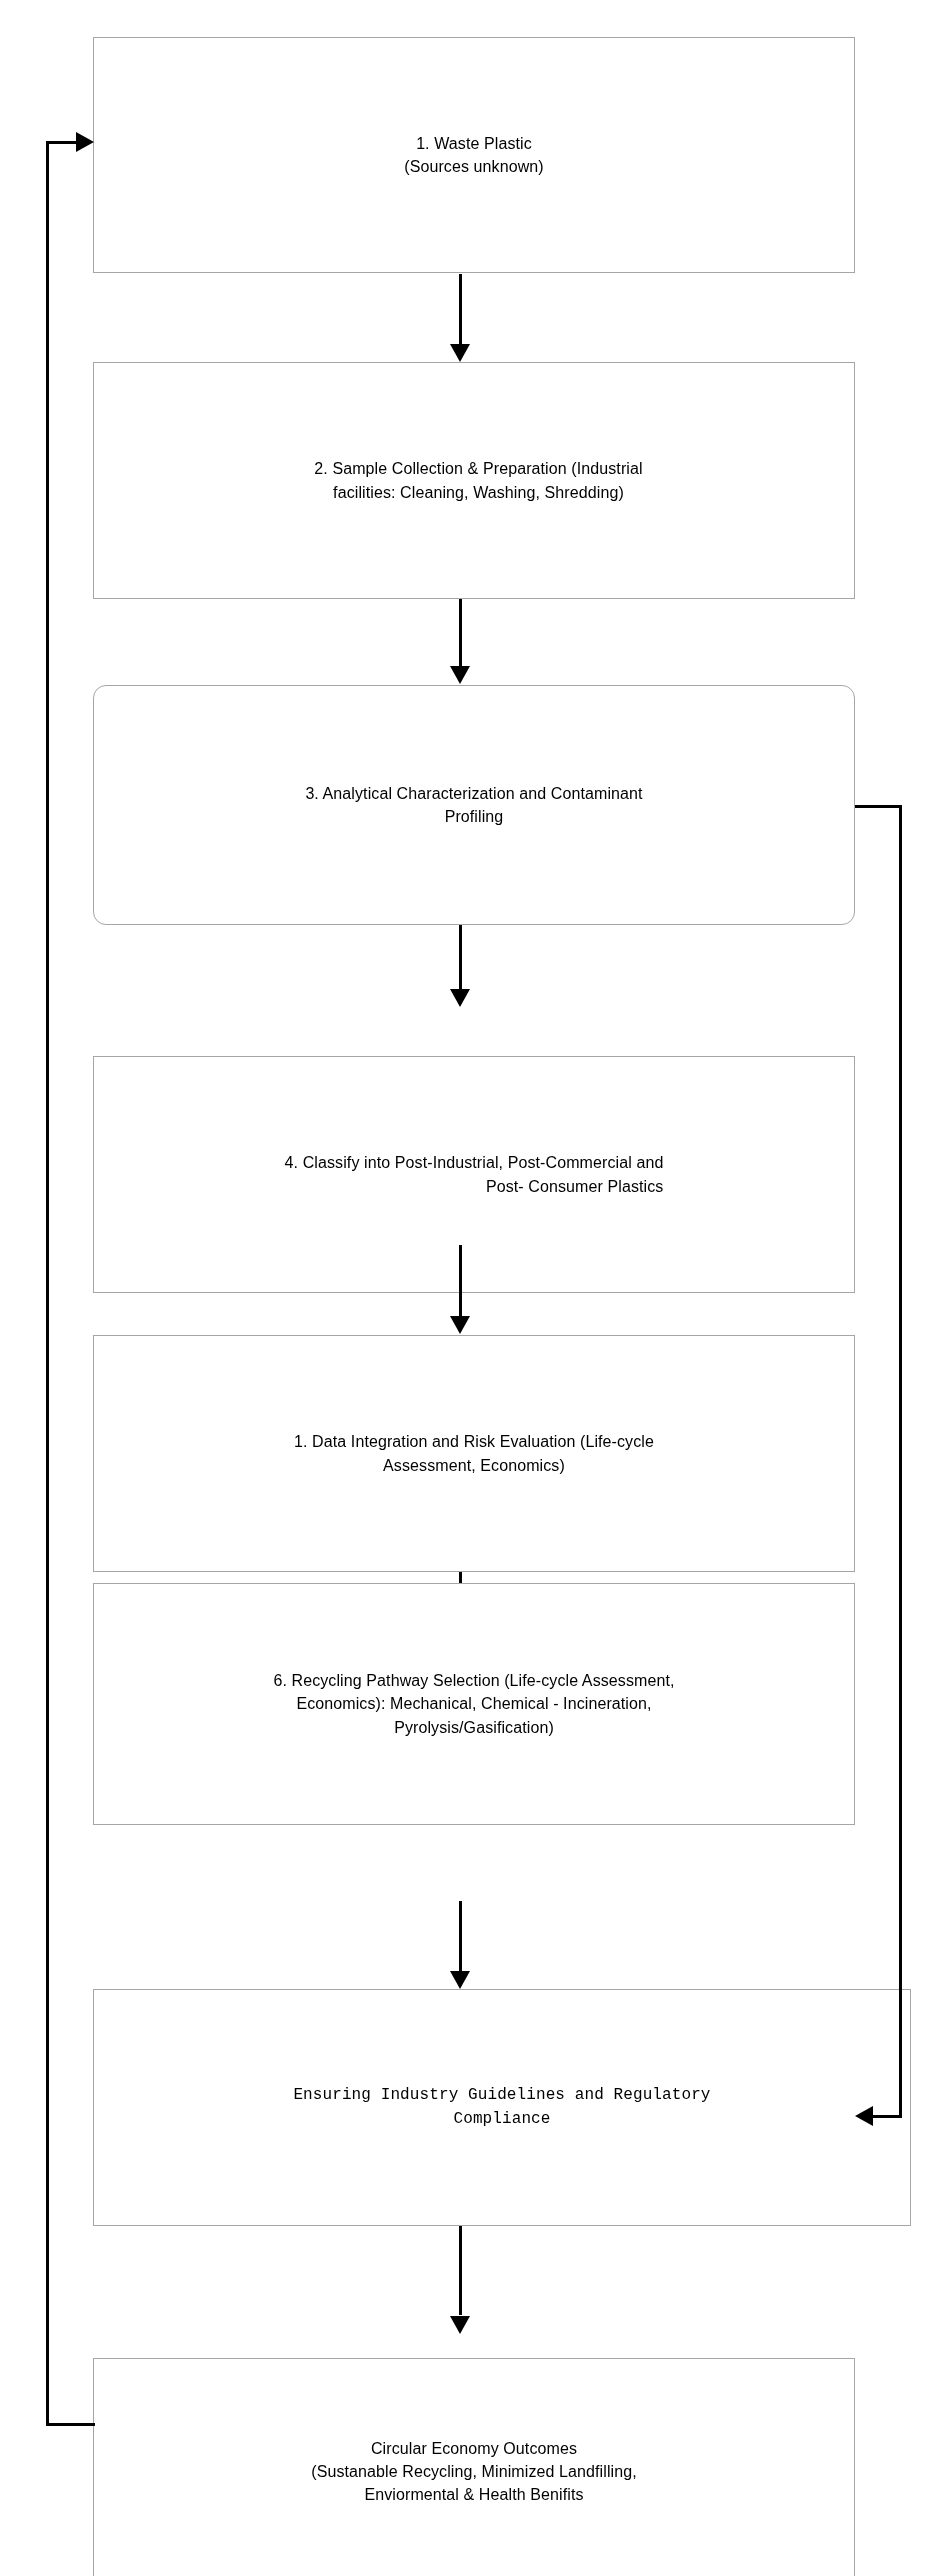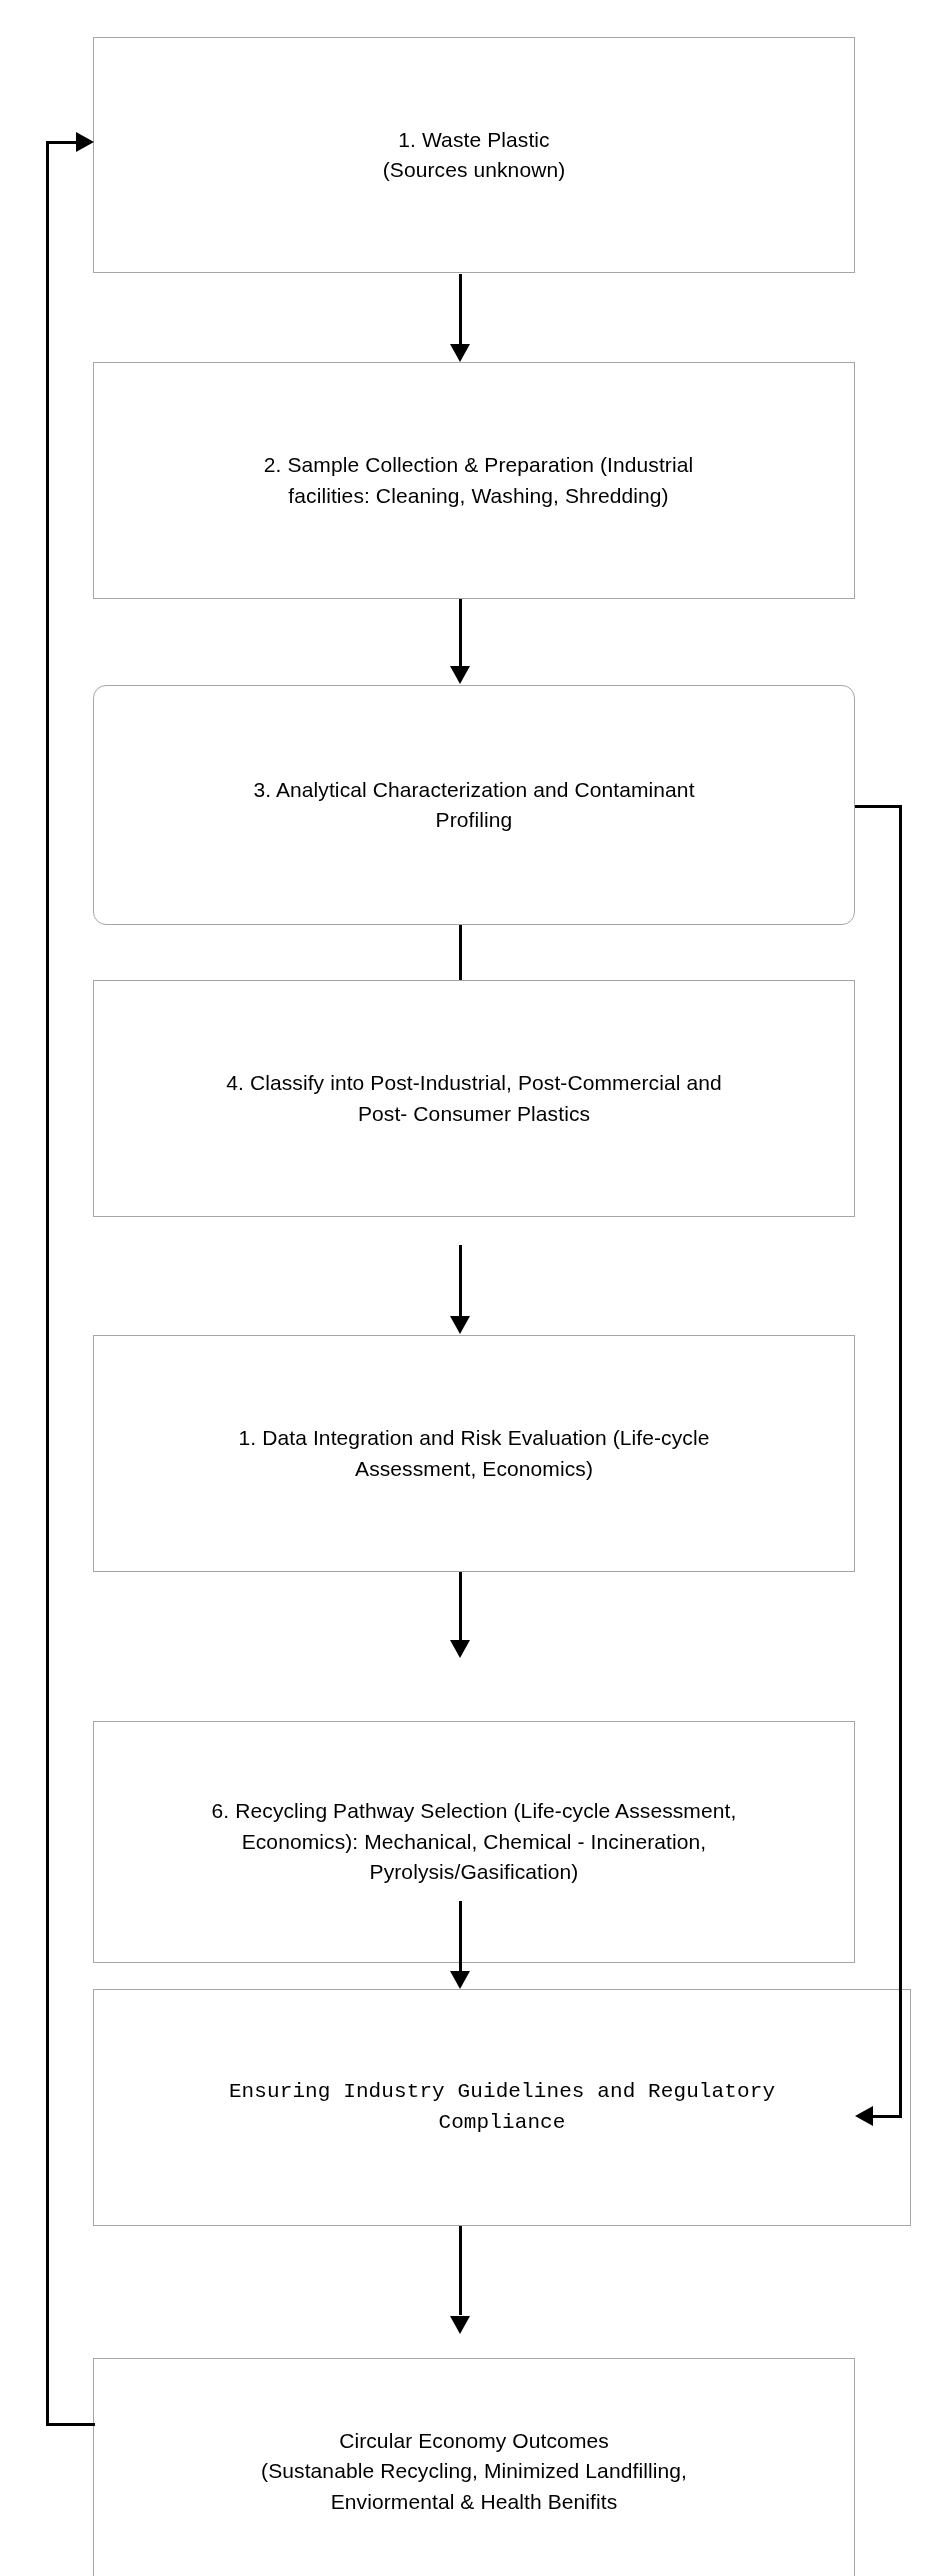--- a/index.html
+++ b/index.html
@@ -21,21 +21,21 @@
     position: absolute;
     box-sizing: border-box;
     background: #ffffff;
     border: 1.6px solid #a6a6a6;
     display: flex;
     align-items: center;
     justify-content: center;
     text-align: center;
   }
   .node-label {
-    font-size: 21px;
+    font-size: 16px;
     line-height: 1.45;
     color: #000000;
     padding: 0 14.6px;
     white-space: pre-line;
     letter-spacing: 0.1px;
   }
   .connector {
     position: absolute;
     background: #000000;
   }
@@ -88,37 +88,37 @@
   <div class="arrow-down" style="left:450px; top:666px;"></div>
 
   <div class="node" style="left:93px; top:685px; width:762px; height:240px;border-radius:13px;">
     <div class="node-label">3. Analytical Characterization and Contaminant
 Profiling</div>
   </div>
 
   <div class="connector v-line" style="left:459px; top:925px; height:64px;"></div>
   <div class="arrow-down" style="left:450px; top:989px;"></div>
 
-  <div class="node" style="left:93px; top:980px; width:762px; height:237px;">
+  <div class="node" style="left:93px; top:1056px; width:762px; height:237px;text-align:right;">
     <div class="node-label">4. Classify into Post-Industrial, Post-Commercial and
 Post- Consumer Plastics</div>
   </div>
 
   <div class="connector v-line" style="left:459px; top:1245px; height:71px;"></div>
   <div class="arrow-down" style="left:450px; top:1316px;"></div>
 
   <div class="node" style="left:93px; top:1335px; width:762px; height:237px;">
     <div class="node-label">1. Data Integration and Risk Evaluation (Life-cycle
 Assessment, Economics)</div>
   </div>
 
   <div class="connector v-line" style="left:459px; top:1572px; height:68px;"></div>
   <div class="arrow-down" style="left:450px; top:1640px;"></div>
 
-  <div class="node" style="left:93px; top:1721px; width:762px; height:242px;">
+  <div class="node" style="left:93px; top:1583px; width:762px; height:242px;">
     <div class="node-label">6. Recycling Pathway Selection (Life-cycle Assessment,
 Economics): Mechanical, Chemical - Incineration,
 Pyrolysis/Gasification)</div>
   </div>
 
   <div class="connector v-line" style="left:459px; top:1901px; height:70px;"></div>
   <div class="arrow-down" style="left:450px; top:1971px;"></div>
 
   <div class="node" style="left:93px; top:1989px; width:818px; height:237px;font-family:Liberation Mono, monospace;">
     <div class="node-label">Ensuring Industry Guidelines and Regulatory

